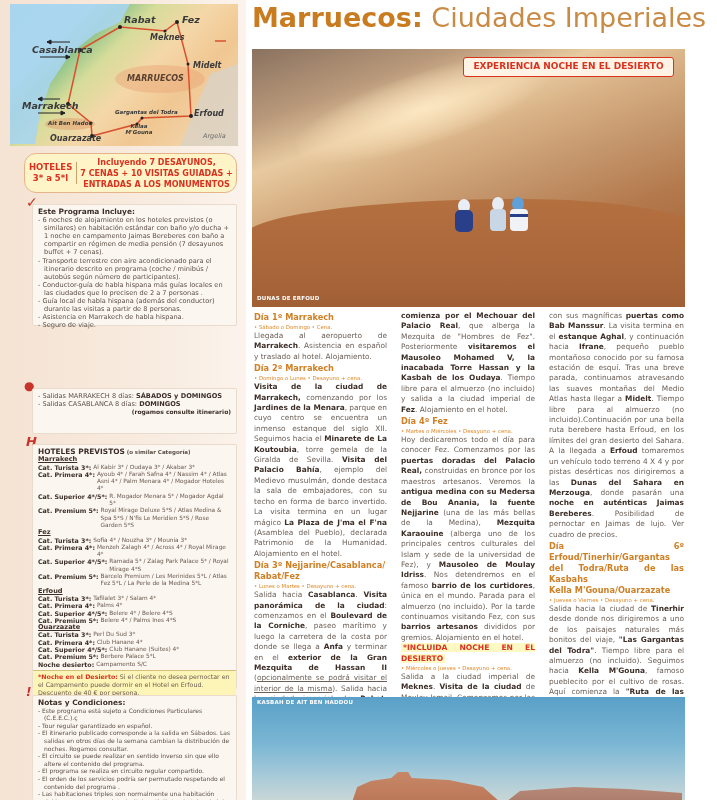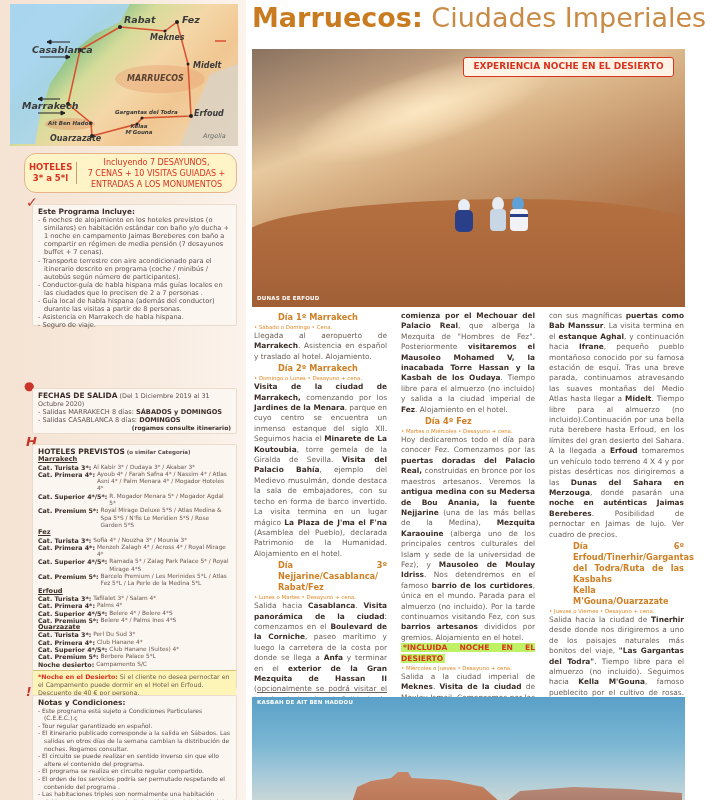--- a/index.html
+++ b/index.html
@@ -29,21 +29,21 @@
   .hotels-box {
     position: absolute; left: 24px; top: 153px; width: 213px; height: 40px;
     background: #fff4c8; border: 1px solid #e6b48a; border-radius: 12px;
     display: flex; align-items: center;
   }
   .hotels-box .left {
     width: 52px; text-align: center; color: #d9321f; font-weight: bold; font-size: 8.5px; line-height: 11px;
     border-right: 1.5px solid #c7a26a; padding: 0 4px;
   }
   .hotels-box .right {
-    flex: 1; text-align: center; color: #d9321f; font-weight: normal; font-size: 8px; line-height: 11px;
+    flex: 1; text-align: center; color: #d9321f; font-weight: bold; font-size: 8px; line-height: 11px;
   }
 
   .section-icon { position: absolute; color: #c9342a; font-weight: bold; font-style: italic; }
   .panel {
     position: absolute; left: 32px; width: 205px;
     background: #fbf6f0; border: 1px solid #eadccc; border-radius: 2px;
     font-size: 6.6px; line-height: 8.1px; color: #5c5048; padding: 3px 5px;
   }
   .panel .title { font-weight: bold; color: #3d2f28; font-size: 7.4px; }
   .panel ul { list-style: none; }
@@ -93,24 +93,24 @@
     position: absolute; left: 463px; top: 57px; width: 211px; height: 20px;
     background: #fff3e6; border: 1.5px solid #d9321f; border-radius: 3px;
     color: #d9321f; font-weight: bold; font-size: 9px; text-align: center; line-height: 17px;
   }
   .photo-caption {
     position: absolute; color: #fff; font-weight: bold; font-size: 5.5px; letter-spacing: 0.2px;
   }
 
   .col { position: absolute; top: 311px; font-size: 7.4px; line-height: 10.4px; color: #6a5e56; text-align: justify; }
   .col b { color: #3d2f28; }
-  .col .day { color: #cf7f24; font-weight: bold; font-size: 8.2px; line-height: 11px; margin-top: 1px; margin-left: 24px; }
+  .col .day { color: #cf7f24; font-weight: bold; font-size: 8.2px; line-height: 11px; margin-top: 1px; }
   .col .meta { color: #e0892a; font-size: 5.4px; line-height: 8px; }
   .col u { text-decoration: underline; }
-  .col .hl { background: #bef264; color: #d9321f; font-weight: bold; font-size: 7.6px; padding: 0 2px; }
+  .col .hl { background: #fef9c3; color: #d9321f; font-weight: bold; font-size: 7.6px; padding: 0 2px; }
   .col1 { left: 254px; width: 133px; }
   .col2 { left: 401px; width: 134px; }
   .col3 { left: 549px; width: 135px; }
 
   .photo-bottom {
     position: absolute; left: 252px; top: 697px; width: 433px; height: 103px; overflow: hidden;
     background: linear-gradient(180deg, #5aa0c8 0%, #7ab6d3 45%, #a5c9d9 75%, #c8d6d6 100%);
   }
   .photo-bottom .hill {
     position: absolute; left: 95px; top: 70px; width: 170px; height: 50px;
@@ -195,21 +195,20 @@
     <li>Transporte terrestre con aire acondicionado para el itinerario descrito en programa (coche / minibús / autobús según número de participantes).</li>
     <li>Conductor-guía de habla hispana más guías locales en las ciudades que lo precisen de 2 a 7 personas .</li>
     <li>Guía local de habla hispana (además del conductor) durante las visitas a partir de 8 personas.</li>
     <li>Asistencia en Marrakech de habla hispana.</li>
     <li>Seguro de viaje.</li>
   </ul>
 </div>
 
 <span class="section-icon" style="left:24px;top:379px;font-size:12px;">●</span>
 <div class="panel fechas" style="top:388px;height:46px;">
-  <div style="font-size:6.4px;"><span class="title">FECHAS DE SALIDA</span> <span>(Del 1 Diciembre 2019 al 31 Octubre 2020)</span></div>
   <div>- <span>Salidas MARRAKECH 8 días:</span> <b>SÁBADOS y DOMINGOS</b></div>
   <div>- <span>Salidas CASABLANCA 8 días:</span> <b>DOMINGOS</b></div>
   <div class="note">(rogamos consulte itinerario)</div>
 </div>
 
 <span class="section-icon" style="left:26px;top:434px;font-size:13px;">H</span>
 <div class="panel hotel-list" style="top:444px;height:245px;">
   <div><span class="title">HOTELES PREVISTOS</span> <span style="font-size:5.5px;font-weight:bold;">(o similar Categoría)</span></div>
 
   <div class="city">Marrakech</div>

